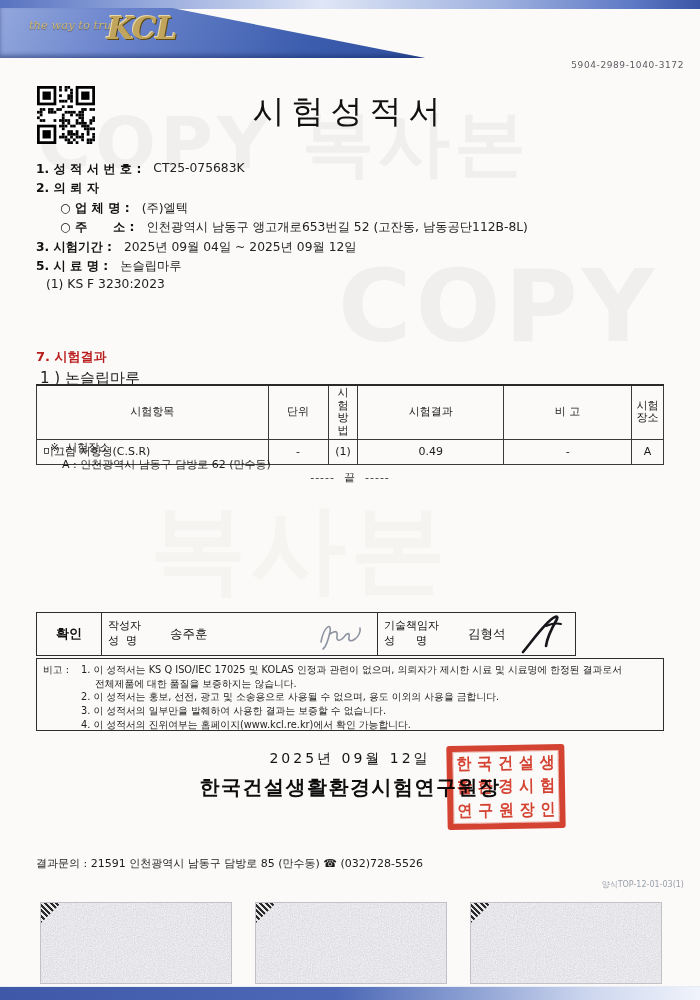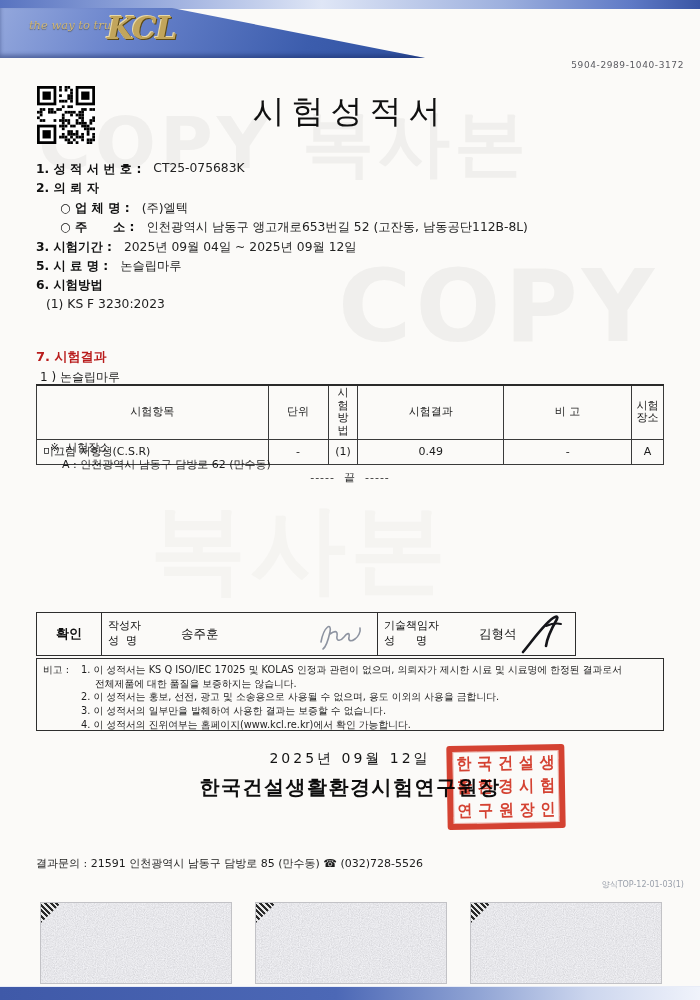--- a/index.html
+++ b/index.html
@@ -38,21 +38,21 @@
   
   .fields{position:absolute;left:36px;top:161px;width:640px;font-size:12.3px;color:#1c1c1c;}
   .frow{height:19.4px;display:flex;align-items:flex-start;}
   .frow .lbl{font-weight:bold;color:#111;}
   .frow .val{margin-left:12px;color:#222;}
   .frow.indent{padding-left:24px;}
   .frow.method{padding-left:10px;font-weight:normal;}
 
   
   .sec-title{position:absolute;left:36px;top:348px;font-size:13px;font-weight:bold;color:#b91c1c;}
-  .sub-title{position:absolute;left:40px;top:369px;font-size:12px;color:#1c1c1c;}
+  .sub-title{position:absolute;left:40px;top:369px;font-size:15px;color:#1c1c1c;}
   table.results{position:absolute;left:36px;top:384px;width:628px;border-collapse:collapse;
     font-size:11px;color:#1b1b1b;}
   table.results th,table.results td{border:1px solid #3a3a3a;padding:1px 4px;text-align:center;
     white-space:pre-line;font-weight:normal;}
   table.results thead th{height:29px;line-height:1.15;}
   table.results tbody td{height:22px;}
   table.results{border-top:2.5px solid #2a2a2a;}
   table.results .c-item{text-align:left;padding-left:6px;}
   table.results .dash-l{border-left:1px dashed #555;}
 
@@ -62,21 +62,21 @@
 
   
   .confirm{position:absolute;left:36px;top:612px;width:540px;height:44px;
     border:1.6px solid #2e2e2e;display:flex;box-sizing:border-box;background:transparent;}
   .confirm .c1{width:64px;border-right:1px solid #2e2e2e;display:flex;align-items:center;justify-content:center;
     font-size:13px;font-weight:bold;color:#111;}
   .confirm .c2{width:276px;border-right:1px solid #2e2e2e;}
   .confirm .c3{flex:1;}
   .confirm .cell{display:flex;align-items:center;padding:2px 6px;box-sizing:border-box;}
   .confirm .role{font-size:11px;line-height:1.35;color:#111;}
-  .confirm .name{font-size:12.5px;color:#111;margin-left:40px;}
+  .confirm .name{font-size:12.5px;color:#111;margin-left:29px;}
   .confirm .sig{margin-left:auto;margin-right:4px;}
 
   
   .remarks{position:absolute;left:36px;top:658px;width:628px;height:73px;border:1.5px solid #2e2e2e;
     box-sizing:border-box;font-size:9.8px;color:#1d1d1d;}
   .remarks .rlabel{position:absolute;left:6px;top:5px;}
   .remarks .rlines{margin:4px 6px 0 44px;line-height:13.7px;}
   .remarks .rline.ind{padding-left:14px;}
 
   
@@ -287,23 +287,20 @@
         <span class="val">인천광역시 남동구 앵고개로653번길 52 (고잔동, 남동공단112B-8L)</span>
       </div>
       <div class="frow">
         <span class="lbl pre">3. 시험기간 :</span>
         <span class="val">2025년 09월 04일 ~ 2025년 09월 12일</span>
       </div>
       <div class="frow">
         <span class="lbl pre">5. 시 료 명 :</span>
         <span class="val">논슬립마루</span>
       </div>
-      <div class="frow">
-        <span class="lbl pre">6. 시험방법</span>
-      </div>
       <div class="frow method">
         <span>(1) KS F 3230:2023</span>
       </div>
     </div>
 
     <div class="sec-title">7. 시험결과</div>
     <div class="sub-title">1 )  논슬립마루</div>
 
     <table class="results">
       <colgroup>

